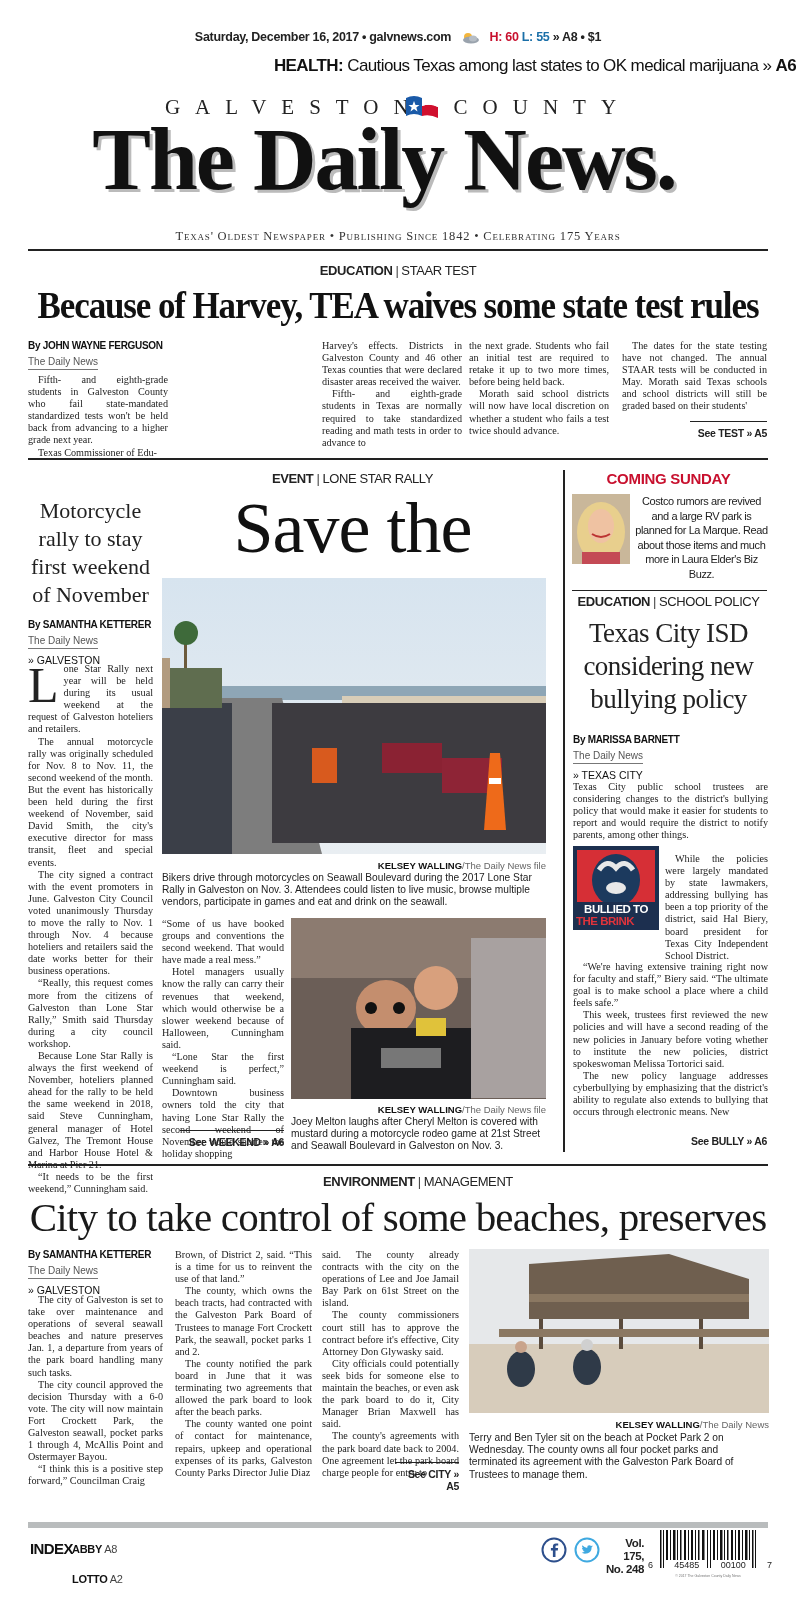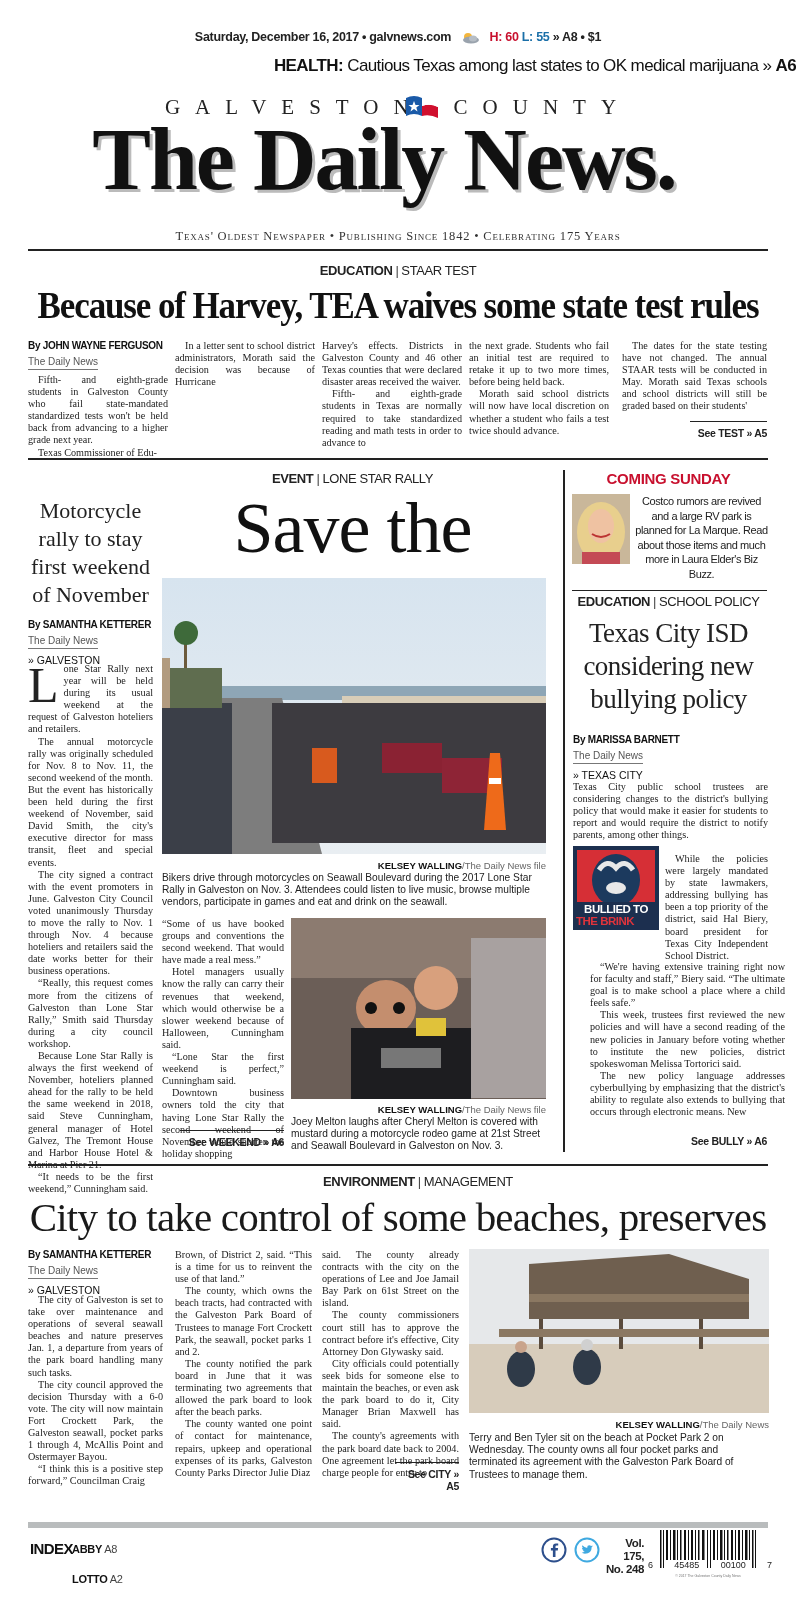--- a/index.html
+++ b/index.html
@@ -91,21 +91,20 @@
 
 <div class="abs" style="top:340px;left:28px;width:140px;">
   <div class="byline">By JOHN WAYNE FERGUSON</div>
   <div class="source">The Daily News</div>
   <div class="body" style="margin-top:4px;">
     <p>Fifth- and eighth-grade students in Galveston County who fail state-mandated standardized tests won't be held back from advancing to a higher grade next year.</p>
     <p>Texas Commissioner of Edu-</p>
   </div>
 </div>
 <div class="abs body" style="top:340px;left:175px;width:140px;">
-  <p>In a letter sent to school district administrators, Morath said the decision was because of Hurricane</p>
 </div>
 <div class="abs body" style="top:340px;left:322px;width:140px;">
   <p style="text-indent:0">Harvey's effects. Districts in Galveston County and 46 other Texas counties that were declared disaster areas received the waiver.</p>
   <p>Fifth- and eighth-grade students in Texas are normally required to take standardized reading and math tests in order to advance to</p>
 </div>
 <div class="abs body" style="top:340px;left:469px;width:140px;">
   <p style="text-indent:0">the next grade. Students who fail an initial test are required to retake it up to two more times, before being held back.</p>
   <p>Morath said school districts will now have local discretion on whether a student who fails a test twice should advance.</p>
 </div>
 <div class="abs body" style="top:340px;left:622px;width:145px;">
@@ -226,21 +225,21 @@
     <ellipse cx="39" cy="30" rx="24" ry="26" fill="#1c3a5e"></ellipse>
     <path d="M22 20 Q30 8 39 18 Q48 8 56 20" stroke="#e8e8e8" stroke-width="5" fill="none"></path>
     <ellipse cx="39" cy="38" rx="10" ry="6" fill="#e8e8e8"></ellipse>
   </svg>
   <div class="sans" style="position:absolute;top:57px;left:0;width:86px;text-align:center;font-size:11.5px;font-weight:bold;color:#fff;letter-spacing:-0.5px;line-height:12px;">BULLIED TO</div>
   <div class="sans" style="position:absolute;top:69px;left:0;width:64px;text-align:center;font-size:11.5px;font-weight:bold;color:#e0343c;letter-spacing:-0.5px;line-height:12px;">THE BRINK</div>
 </div>
 <div class="abs body" style="top:853px;left:665px;width:103px;">
   <p>While the policies were largely mandated by state lawmakers, addressing bullying has been a top priority of the district, said Hal Biery, board president for Texas City Independent School District.</p>
 </div>
-<div class="abs body" style="top:961px;left:573px;width:195px;margin-left:17px;">
+<div class="abs body" style="top:961px;left:573px;width:195px;">
   <p>“We're having extensive training right now for faculty and staff,” Biery said. “The ultimate goal is to make school a place where a child feels safe.”</p>
   <p>This week, trustees first reviewed the new policies and will have a second reading of the new policies in January before voting whether to institute the new policies, district spokeswoman Melissa Tortorici said.</p>
   <p>The new policy language addresses cyberbullying by emphasizing that the district's ability to regulate also extends to bullying that occurs through electronic means. New</p>
 </div>
 <div class="abs jump" style="top:1130px;left:690px;width:77px;border-top:none;">See BULLY » A6</div>
 
 <div class="abs rule" style="top:1164px;left:28px;width:740px;"></div>
 
 <div class="abs kicker" style="top:1174px;left:0;width:796px;padding-left:40px;">
   <b>ENVIRONMENT</b><span class="bar">|</span><span>MANAGEMENT</span>

